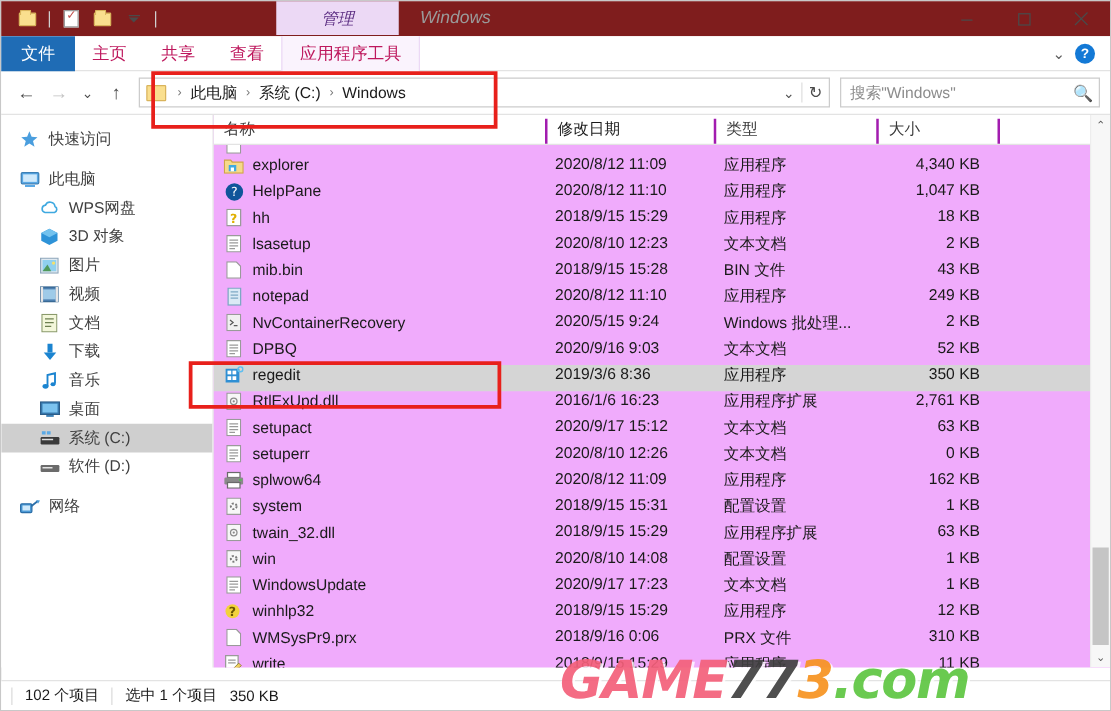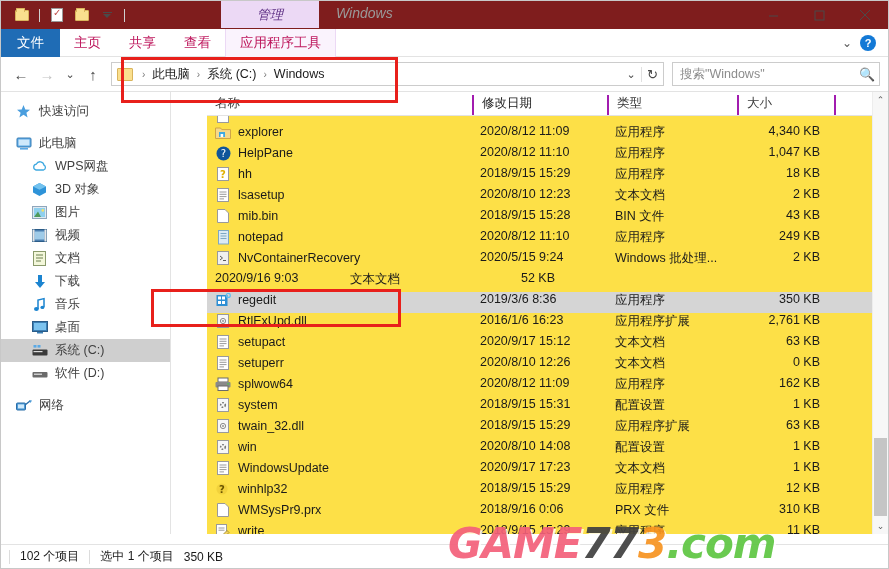--- a/index.html
+++ b/index.html
@@ -218,22 +218,21 @@
     width: 17px; height: 16px; margin-right: 7px;
     flex-shrink:0; display:flex; align-items:center; justify-content:center;
   }
   .nav-gap { height: 9px; }
 
   
   .filepane {
     flex: 1;
     position: relative;
     overflow: hidden;
-    background: #fde047;
-    margin-left: 36px;
+    background: #f0abfc;
   }
   .colhead {
     display: flex;
     height: 24px;
     align-items: flex-end;
     border-bottom: 1px solid #e3e3e3;
     font-size: 12.5px;
     color: #3a3a3a;
     background: #ffffff;
   }
@@ -702,20 +701,32 @@
                 </svg>
             </span>
             <span>NvContainerRecovery</span>
           </div>
           <div class="cell c-date">2020/5/15 9:24</div>
           <div class="cell c-type">Windows 批处理...</div>
           <div class="cell c-size">2 KB</div>
         </div>
 
         <div class="row">
+          <div class="cell c-name">
+            <span class="ic">
+              <svg width="12" height="14" viewBox="0 0 12 14">
+                  <rect x="0.5" y="0.5" width="11" height="13" fill="#fff" stroke="#9a9a9a"></rect>
+                  <line x1="2.5" y1="4" x2="9.5" y2="4" stroke="#9a9a9a"></line>
+                  <line x1="2.5" y1="6.3" x2="9.5" y2="6.3" stroke="#9a9a9a"></line>
+                  <line x1="2.5" y1="8.6" x2="9.5" y2="8.6" stroke="#9a9a9a"></line>
+                  <line x1="2.5" y1="10.9" x2="7" y2="10.9" stroke="#9a9a9a"></line>
+                </svg>
+            </span>
+            <span>DPBQ</span>
+          </div>
           <div class="cell c-date">2020/9/16 9:03</div>
           <div class="cell c-type">文本文档</div>
           <div class="cell c-size">52 KB</div>
         </div>
 
         <div class="row sel">
           <div class="cell c-name">
             <span class="ic">
               <svg width="15" height="15" viewBox="0 0 15 15">
                   <rect x="0.5" y="2" width="11" height="11" fill="#2e8fd4"></rect>

